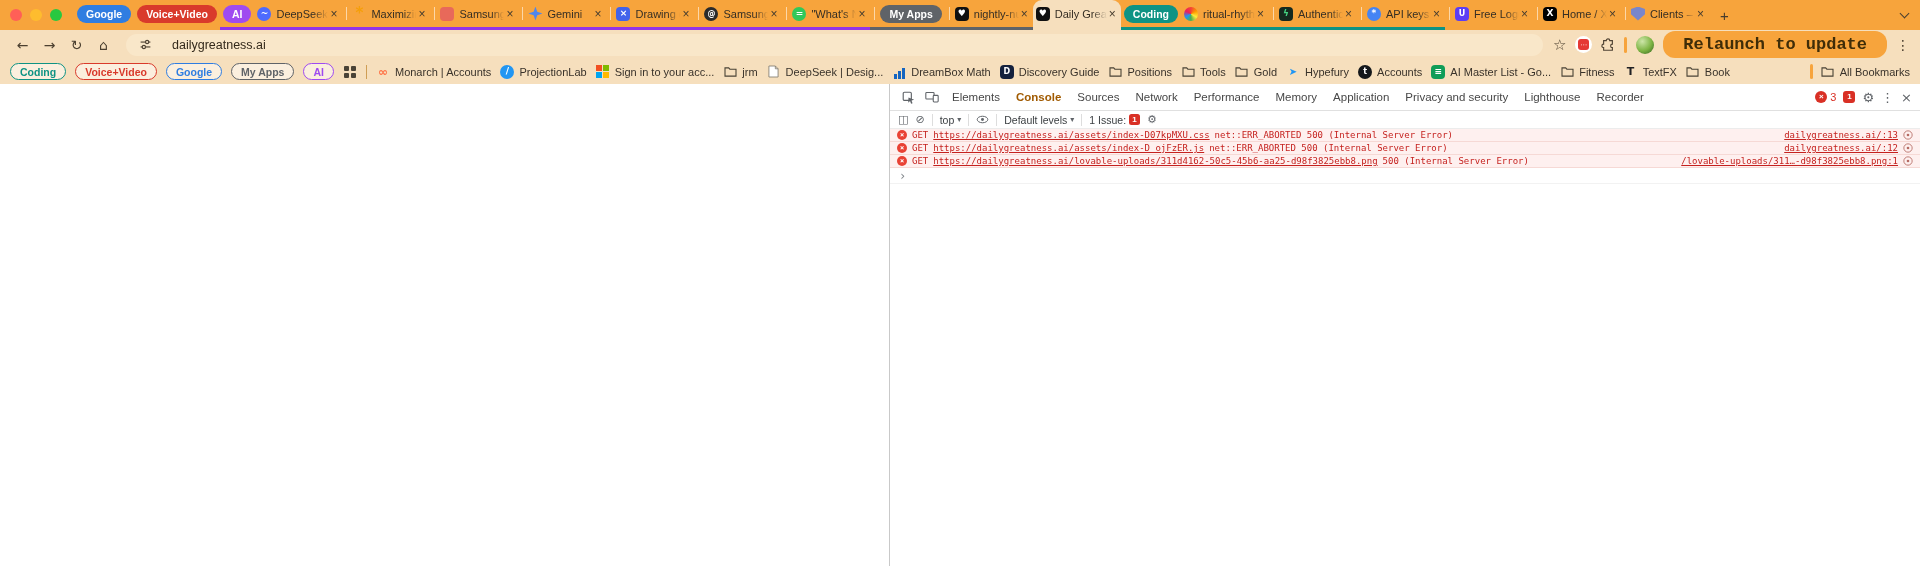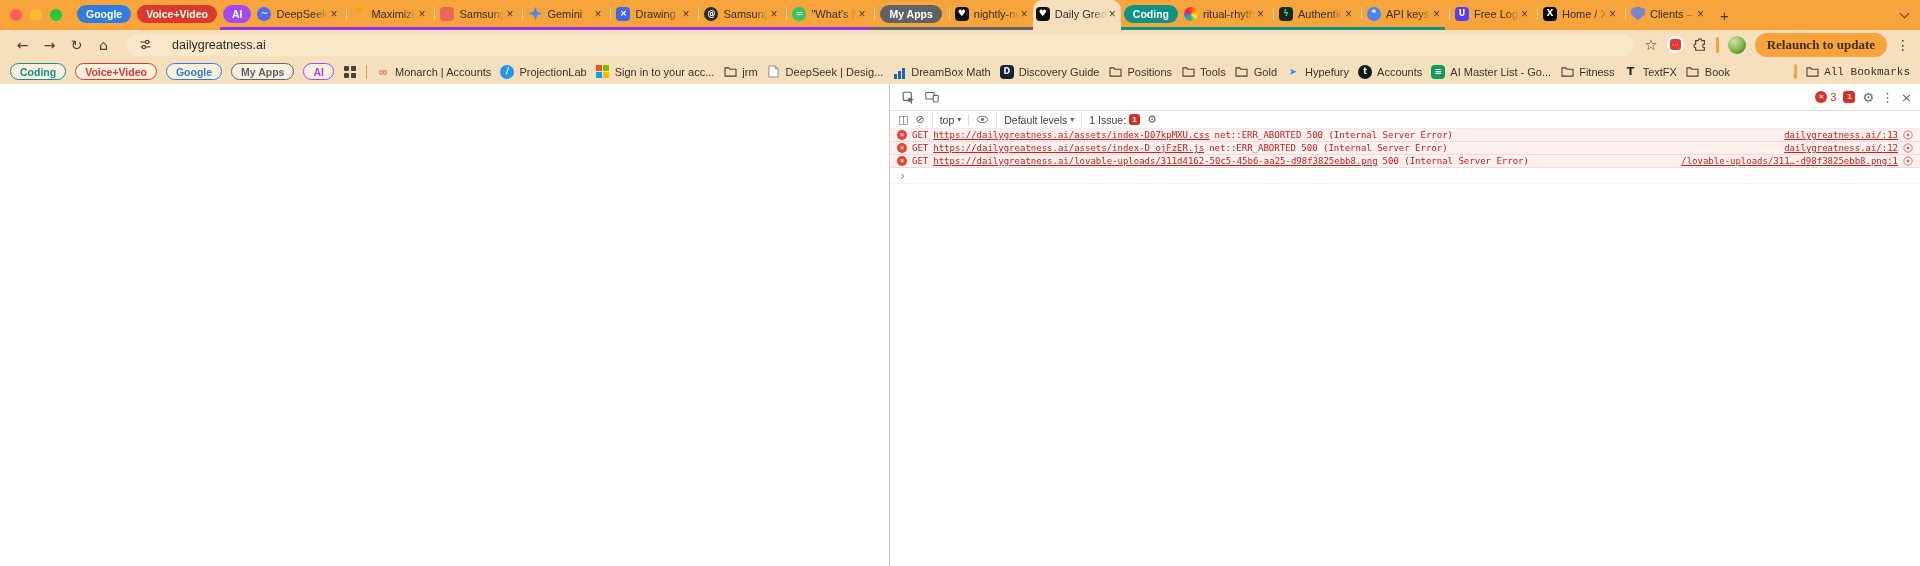--- a/index.html
+++ b/index.html
@@ -44,30 +44,30 @@
   .toolbar{height:29px;background:var(--cream);display:flex;align-items:center;padding:0 10px;gap:2px;}
   .navbtn{width:25px;height:24px;display:flex;align-items:center;justify-content:center;font-size:14px;color:#4c4030;font-family:"DejaVu Sans",sans-serif;}
   .addr{flex:1;height:22px;background:var(--addr);border-radius:12px;display:flex;align-items:center;gap:20px;padding:0 12px;margin:0 8px;}
   .addr input{border:none;background:transparent;font-size:12.5px;color:#33291b;outline:none;flex:1;font-family:"Liberation Sans",sans-serif;}
   .tb-right{display:flex;align-items:center;gap:9px;}
   .star{font-size:15px;color:#4c4030;font-family:"DejaVu Sans",sans-serif;}
   .extred{width:17px;height:17px;border-radius:50%;background:#fff;display:flex;align-items:center;justify-content:center;}
   .extred i{width:11px;height:11px;border-radius:3px;background:#e53935;color:#fff;font-size:7px;font-style:normal;display:flex;align-items:center;justify-content:center;line-height:1;}
   .pbar{width:3px;height:16px;border-radius:2px;background:var(--orange);}
   .avatar{width:18px;height:18px;border-radius:50%;background:radial-gradient(circle at 35% 30%,#cde6a9,#7cb342 55%,#2e5d1e);}
-  .relaunch{background:var(--orange);color:#3f2d08;font-size:13px;font-weight:700;padding:4px 12px;border-radius:12px;white-space:nowrap;border:none;font-family:Liberation Serif, serif;}
+  .relaunch{background:var(--orange);color:#3f2d08;font-size:17px;font-weight:700;padding:4px 20px;border-radius:12px;white-space:nowrap;border:none;font-family:Liberation Mono, monospace;}
   .kebab{font-size:14px;color:#4c4030;font-family:"DejaVu Sans",sans-serif;}
 
   
   .bookmarks{height:25px;background:var(--cream);display:flex;align-items:center;padding:0 10px;gap:9px;font-size:11px;color:#39322a;}
   #bm-left{display:flex;align-items:center;gap:9px;min-width:0;overflow:hidden;}
   .bm-pill{border:1.5px solid;border-radius:10px;padding:1.5px 9px;background:rgba(255,255,255,.5);font-size:10.5px;font-weight:700;white-space:nowrap;}
   .bm{display:flex;align-items:center;gap:5px;white-space:nowrap;}
   .bm-sep{width:1px;height:14px;background:#cf9e55;flex:0 0 auto;}
-  .bm-right{margin-left:auto;display:flex;align-items:center;gap:8px;flex:0 0 auto;font-family:Liberation Mono, monospace;}
+  .bm-right{margin-left:auto;display:flex;align-items:center;gap:8px;flex:0 0 auto;}
   .bm-accent{width:3px;height:15px;background:var(--orange);border-radius:2px;}
 
   
   .content{display:flex;height:482px;}
   .page{width:889px;background:#fff;}
   .devtools{flex:1;border-left:1px solid #c9c9c9;display:flex;flex-direction:column;background:#fff;min-width:0;}
 
   .dt-tabs{height:27px;display:flex;align-items:center;padding:0 6px;border-bottom:1px solid #e0e0e0;flex:0 0 auto;}
   .dt-ic{width:24px;display:flex;justify-content:center;align-items:center;}
   #dt-tabbar{display:flex;align-items:center;min-width:0;overflow:hidden;}
@@ -419,20 +419,32 @@
               <rect x="1.5" y="1.5" width="10" height="10" rx="1.5" fill="none" stroke="#5f6368" stroke-width="1.4"></rect>
               <path d="M8 8 L15 10.8 L11.6 11.7 L13 15 L11.2 15.6 L9.9 12.3 L7.6 14.6 Z" fill="#5f6368"></path>
             </svg>
           </span>
         <span class="dt-ic">
             <svg viewBox="0 0 17 14" width="14" height="12">
               <rect x="1" y="1.5" width="10" height="8" rx="1" fill="none" stroke="#5f6368" stroke-width="1.3"></rect>
               <rect x="10" y="5" width="6" height="8" rx="1" fill="#fff" stroke="#5f6368" stroke-width="1.3"></rect>
             </svg>
           </span>
+        <div id="dt-tabbar">
+            <span class="dt-tab">Elements</span>
+            <span class="dt-tab active">Console</span>
+            <span class="dt-tab">Sources</span>
+            <span class="dt-tab">Network</span>
+            <span class="dt-tab">Performance</span>
+            <span class="dt-tab">Memory</span>
+            <span class="dt-tab">Application</span>
+            <span class="dt-tab">Privacy and security</span>
+            <span class="dt-tab">Lighthouse</span>
+            <span class="dt-tab">Recorder</span>
+          </div>
         <div class="dt-right">
           <span class="badge">
               <span class="bi">×</span>
               <span>3</span>
             </span>
           <span class="badge iss">
               <span class="bi sq">1</span>
             </span>
           <span class="dt-gray">⚙</span>
           <span class="dt-gray">⋮</span>

